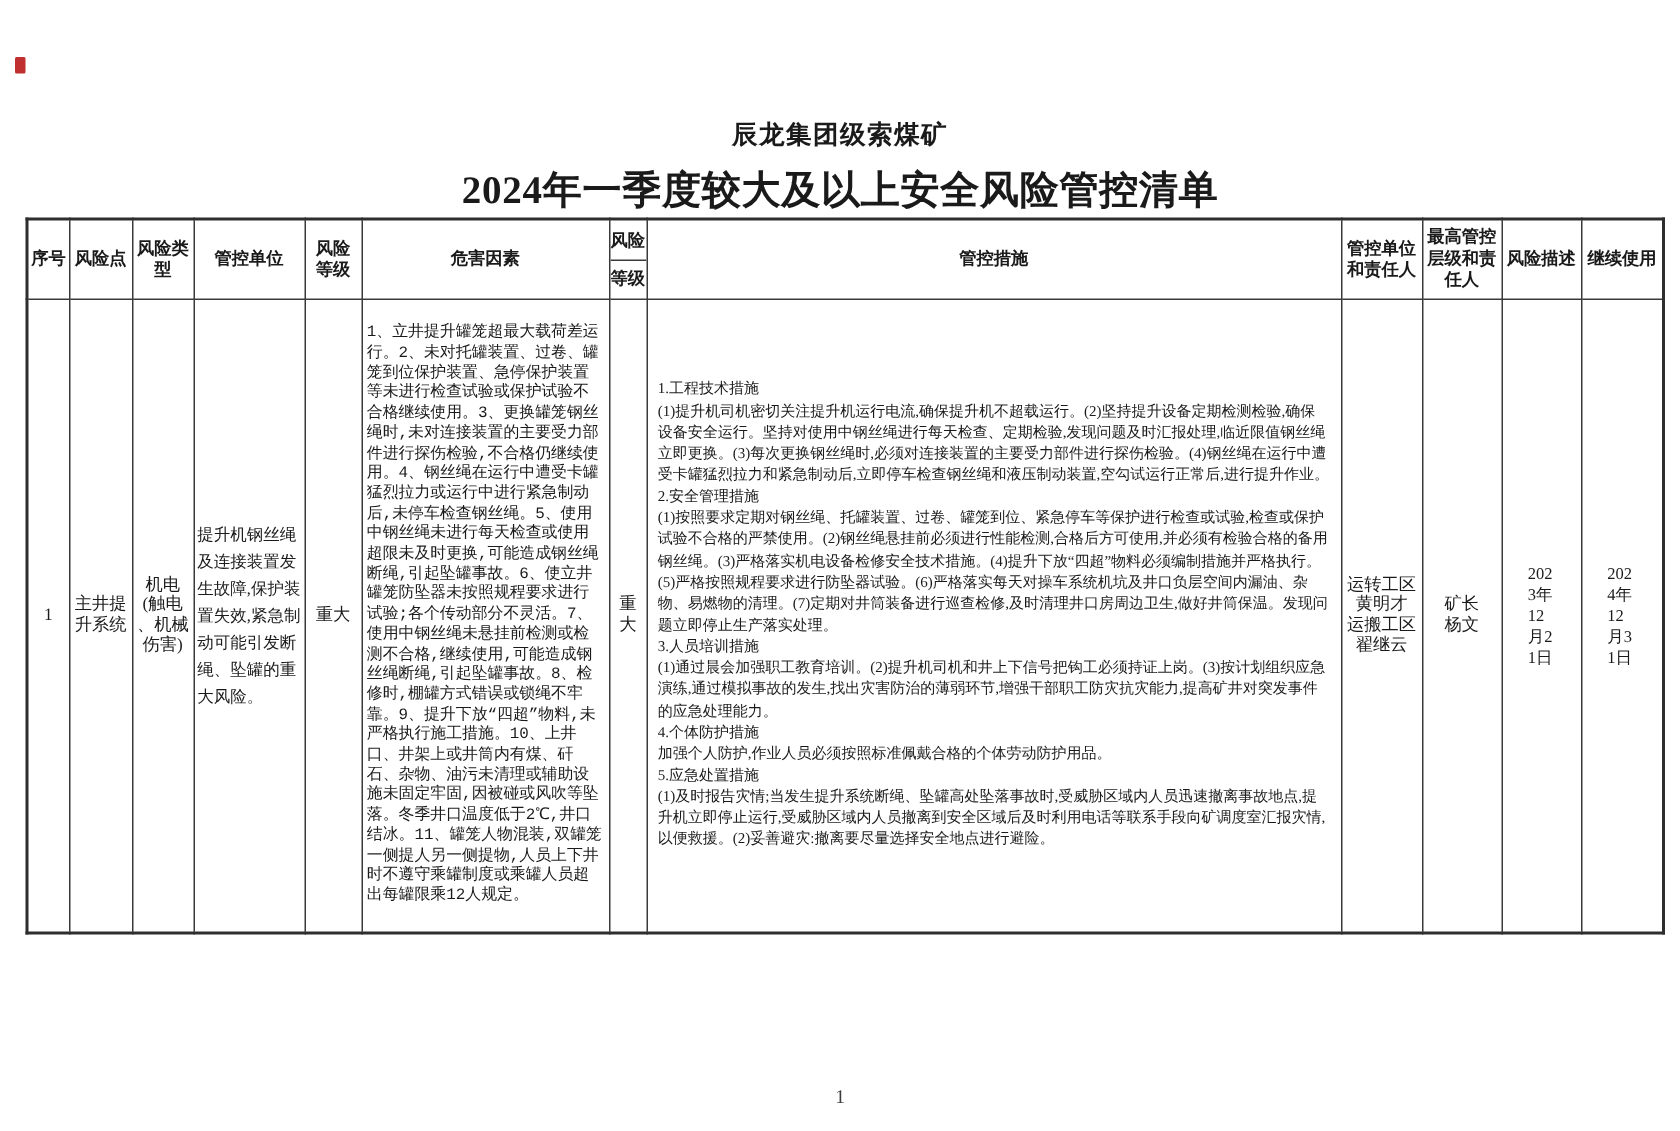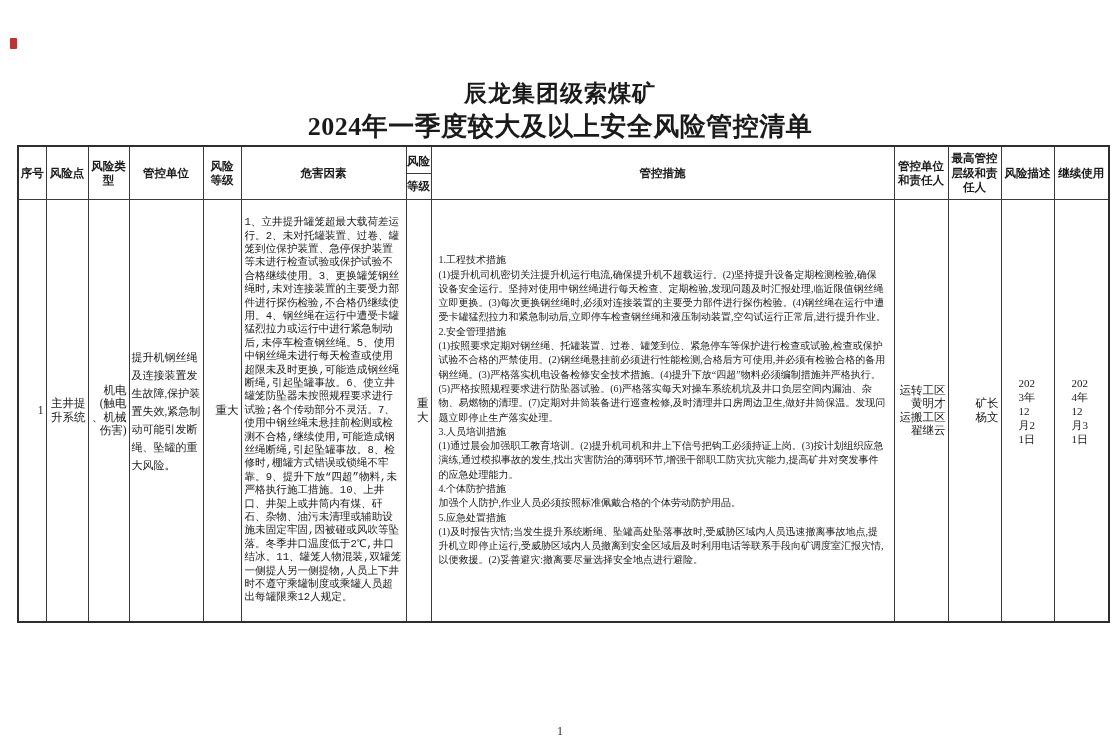--- a/index.html
+++ b/index.html
@@ -5,38 +5,38 @@
   html,body{margin:0;padding:0;background:#fff;}
   .page{
     position:relative;width:1120px;height:754px;background:#ffffff;
     font-family:"Liberation Serif","DejaVu Serif",serif;color:#1a1a1a;overflow:hidden;
   }
   .corner-mark{
     position:absolute;left:10px;top:38px;width:7px;height:11px;
     background:#c03030;border-radius:1px;
   }
   .title{position:absolute;left:0;width:1120px;text-align:center;font-weight:bold;white-space:nowrap;}
-  .t1{top:78px;font-size:23px;letter-spacing:1px;}
+  .t1{top:78px;font-size:17px;letter-spacing:1px;}
   .t2{top:109px;font-size:26px;letter-spacing:0.5px;}
   table.risk-table{
     position:absolute;left:17px;top:145px;width:1091px;
     border-collapse:collapse;table-layout:fixed;
     border:2px solid #2e2e2e;
   }
   .risk-table th,.risk-table td{
     border:1px solid #3a3a3a;vertical-align:middle;
     overflow:hidden;word-break:break-all;
   }
   .risk-table th{
     height:50px;font-size:11.5px;font-weight:bold;line-height:14.5px;
     text-align:center;padding:1px;
   }
   .risk-table td{height:421px;font-size:11.5px;}
   .preline{white-space:pre-line;}
-  td.c-center{text-align:right;line-height:13.5px;padding:0 2px;}
+  td.c-center{text-align:center;line-height:13.5px;padding:0 2px;}
   td.desc{text-align:left;font-size:11px;line-height:18px;padding:0 2px;}
   td.hazard{text-align:left;font-size:10.6px;line-height:13.4px;padding:0 3px;font-family:Liberation Mono, monospace;}
   td.measures{text-align:left;font-size:10px;line-height:14.3px;padding:0 7px;white-space:pre-line;}
   td.dates{font-size:11px;line-height:14px;padding:0 17px;}
   th.split{padding:0;}
   .split-half{height:24px;line-height:24px;}
   .split-top{border-bottom:1px solid #3a3a3a;}
   .page-num{position:absolute;left:0;width:1120px;bottom:15px;text-align:center;font-size:13px;color:#3d3d3d;}
 </style>
 </head>

